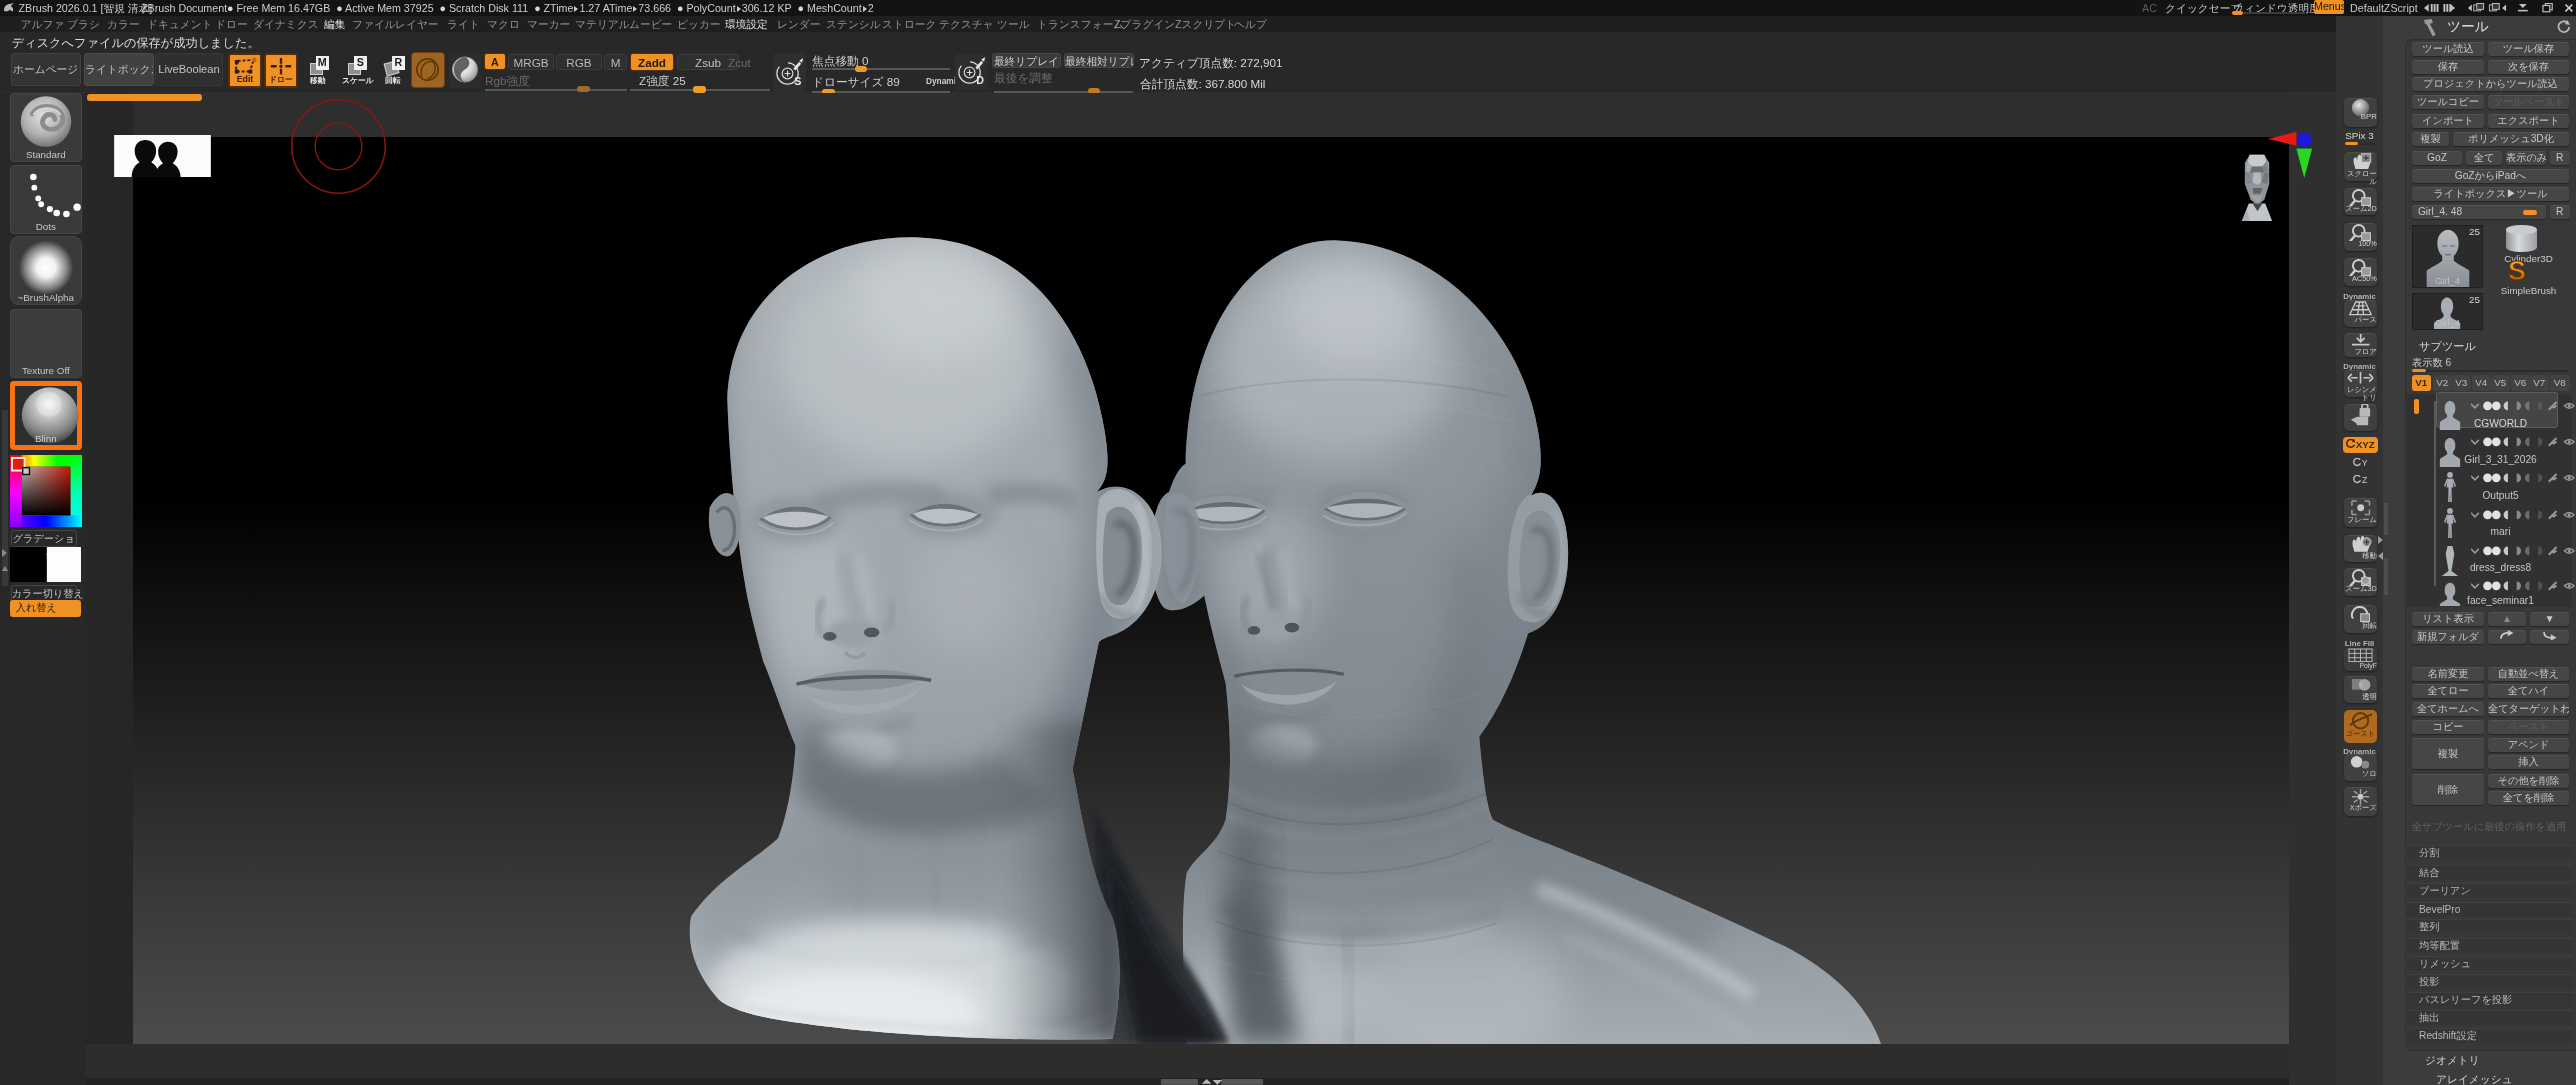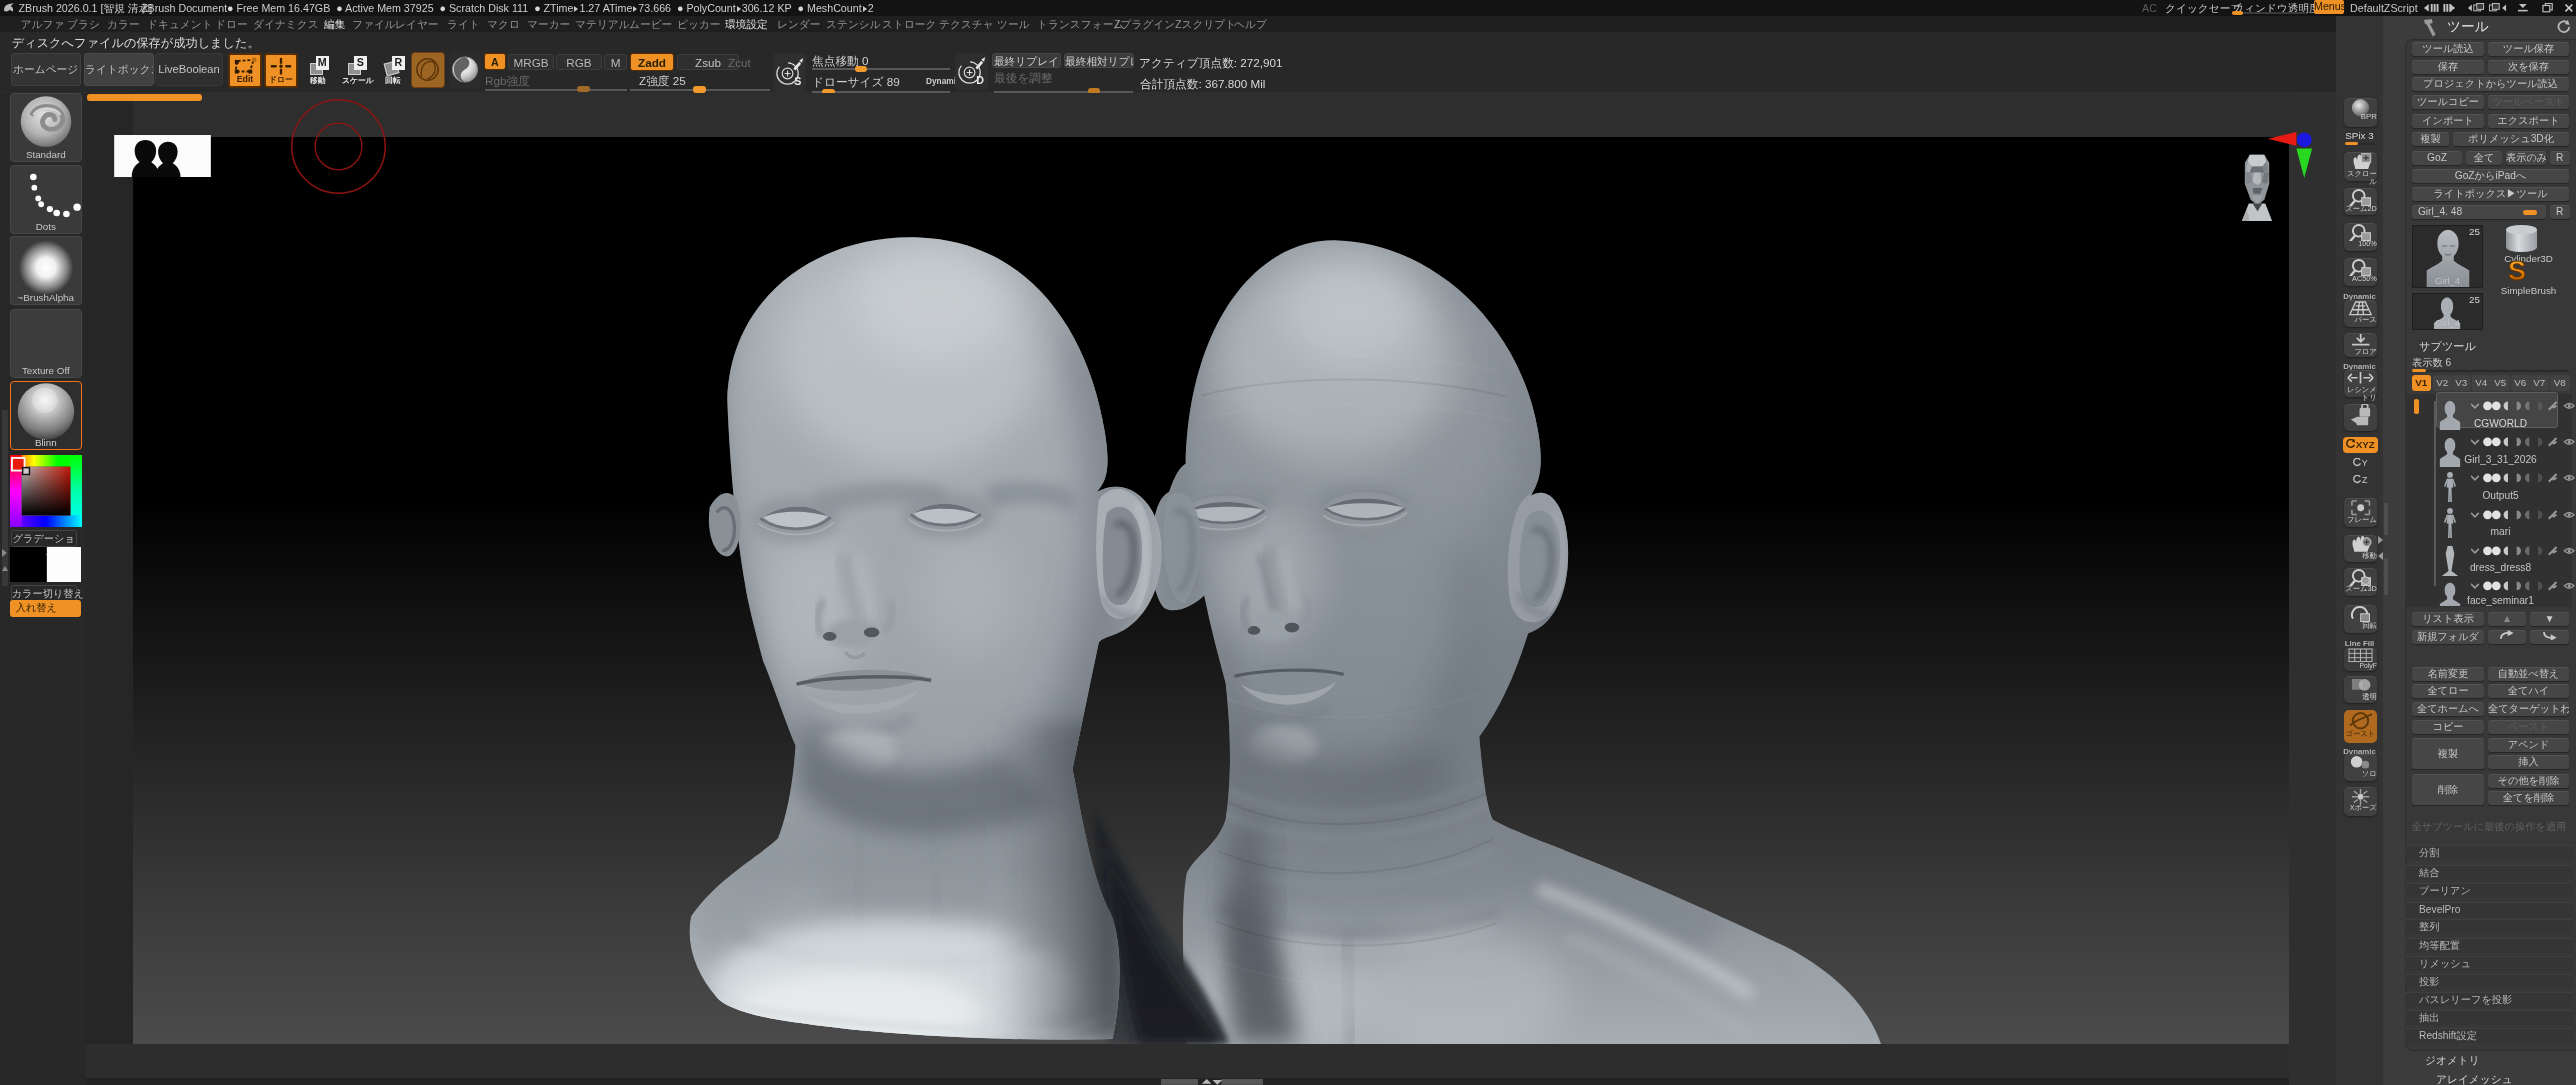--- a/index.html
+++ b/index.html
@@ -230,37 +230,37 @@
           <circle cx="24" cy="22" r="3"></circle>
           <circle cx="28" cy="33" r="3"></circle>
           <circle cx="31" cy="39" r="3"></circle>
           <circle cx="40" cy="44" r="3.2"></circle>
           <circle cx="47" cy="48" r="3.4"></circle>
           <circle cx="57" cy="49" r="3.4"></circle>
           <circle cx="68" cy="42" r="3.8"></circle>
         </g>
       </svg>
   <div style="position:absolute;bottom:1px;width:100%;text-align:center;font-size:9.8px;color:#c6c6c6">Dots</div></div>
- <div class="abs" style="left:9.8px;top:143px;width:72px;height:69px;background:#3a3a3a;border:1px solid #474747;border-radius:3px">
+ <div class="abs" style="left:9.8px;top:143px;width:72px;height:69px;background:#3a3a3a;border:1px solid #474747;border-radius:9px">
   <svg width="70" height="57" viewBox="0 0 72 58">
         <defs>
           <radialGradient id="bag" cx="50%" cy="50%" r="50%">
             <stop offset="0%" stop-color="#ffffff"></stop>
             <stop offset="35%" stop-color="#f2f2f2"></stop>
             <stop offset="75%" stop-color="#888888"></stop>
             <stop offset="100%" stop-color="#3a3a3a"></stop>
           </radialGradient>
         </defs>
         <circle cx="36" cy="31" r="28" fill="url(#bag)"></circle>
       </svg>
   <div style="position:absolute;bottom:1px;width:100%;text-align:center;font-size:9.8px;color:#c6c6c6">~BrushAlpha</div></div>
  <div class="abs" style="left:9.8px;top:216px;width:72px;height:69px;background:#3c3c3c;border:1px solid #474747;border-radius:3.9px">
   <div style="position:absolute;bottom:1px;width:100%;text-align:center;font-size:9.8px;color:#c6c6c6">Texture Off</div>
     </div>
- <div class="abs" style="left:9.8px;top:288px;width:72px;height:69px;background:#2e2e2e;border:1px solid #f97316;border-radius:3.9px">
+ <div class="abs" style="left:9.8px;top:288px;width:72px;height:69px;background:#2e2e2e;border:5px solid #f97316;border-radius:3.9px">
   <svg width="70" height="59" viewBox="0 0 72 60">
         <defs>
           <radialGradient id="blng" cx="48%" cy="30%" r="72%">
             <stop offset="0%" stop-color="#f8f8f8"></stop>
             <stop offset="30%" stop-color="#d8d8d8"></stop>
             <stop offset="32%" stop-color="#c8c8c8"></stop>
             <stop offset="75%" stop-color="#7e7e7e"></stop>
             <stop offset="100%" stop-color="#3e3e3e"></stop>
           </radialGradient>
         </defs>

